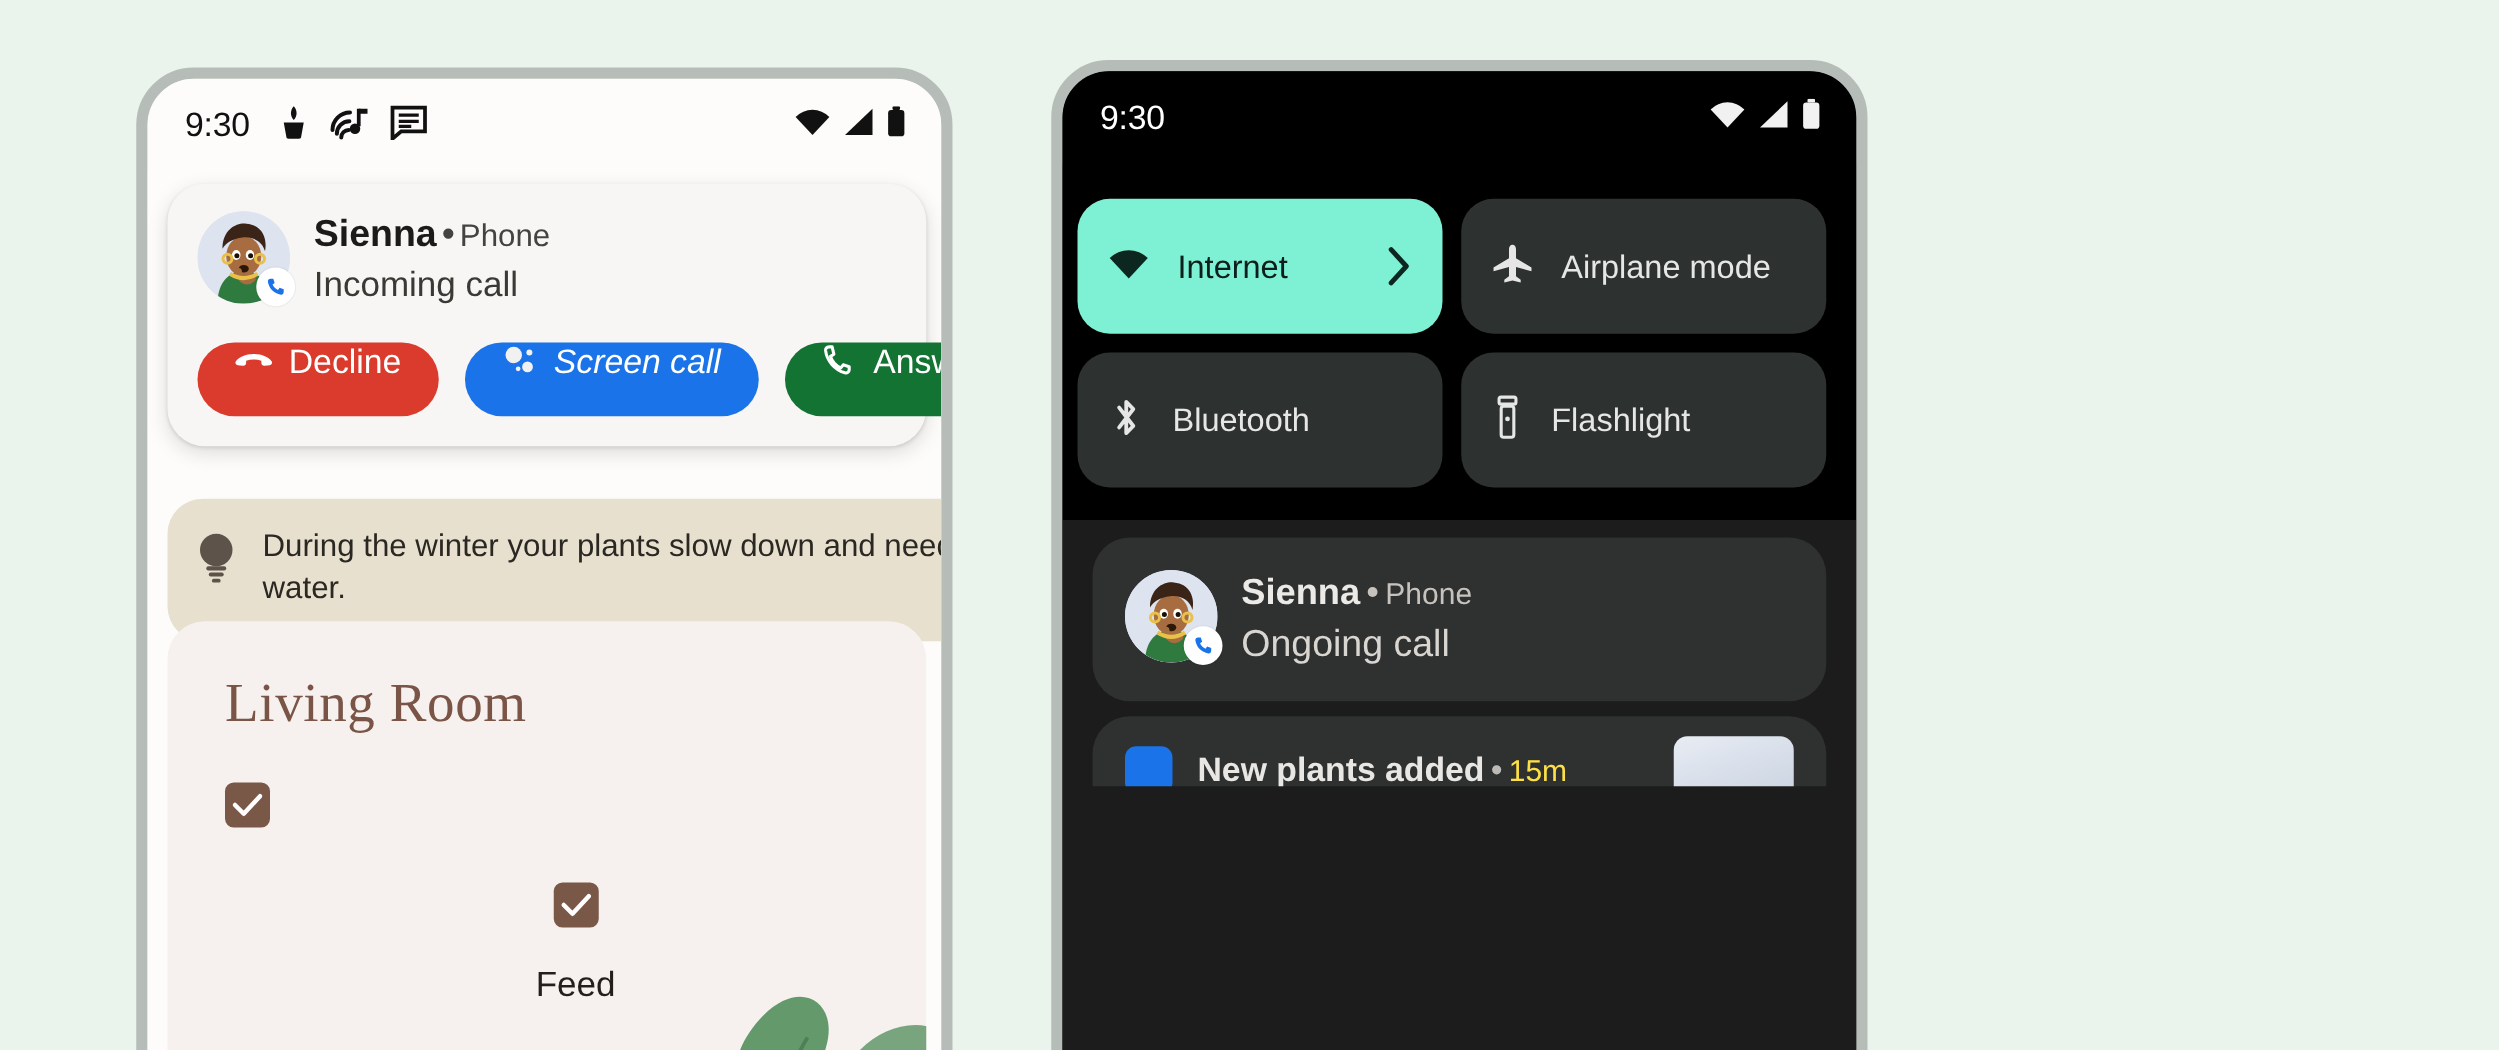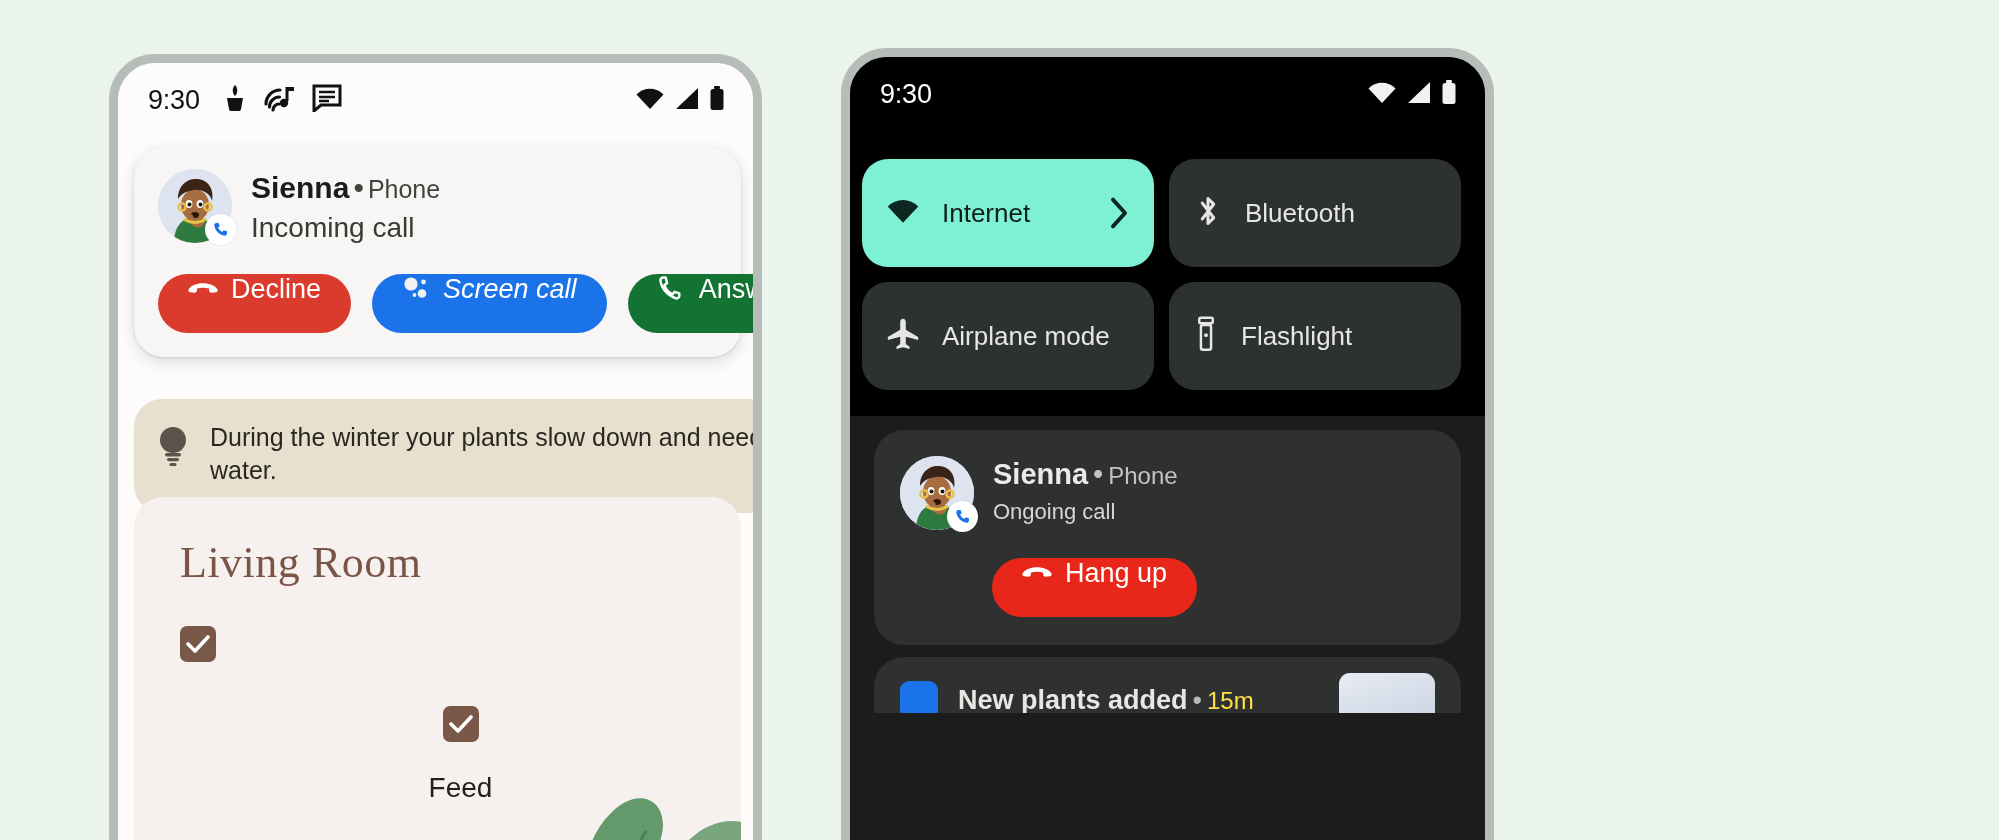--- a/index.html
+++ b/index.html
@@ -243,21 +243,21 @@
   }
   .notif {
     background: #2e3130;
     border-radius: 30px;
     padding: 26px 26px 28px 26px;
   }
   .notif-caller-line1 { font-size: 29px; color: #eceae7; white-space: nowrap; }
   .notif-caller-line1 .name { font-weight: bold; }
   .notif-caller-line1 .sep { margin: 0 5px; color: #c6c3bf; font-weight: normal; }
   .notif-caller-line1 .app { font-size: 24px; color: #c6c3bf; }
-  .notif-caller-line2 { font-size: 22px; color: #d9d6d2; margin-top: 8px; }
+  .notif-caller-line2 { font-size: 30px; color: #d9d6d2; margin-top: 8px; }
   .notif-actions { margin-top: 28px; margin-left: 92px; }
   .notif-partial {
     background: #2e3130;
     border-radius: 30px 30px 0 0;
     margin-top: 12px;
     padding: 30px 26px 0 26px;
     display: flex;
     align-items: center;
     gap: 20px;
     height: 56px;
@@ -486,34 +486,34 @@
             <span class="qs-label">Internet</span>
             <span class="qs-chevron">
               <svg width="22" height="34" viewBox="0 0 16 28">
                   <path d="M3 3 L13 14 L3 25" fill="none" stroke="#0c2620" stroke-width="3.2" stroke-linecap="round" stroke-linejoin="round"></path>
                 </svg>
             </span>
           </div>
 
           <div class="qs-tile">
             <span>
+              <svg width="34" height="34" viewBox="0 0 28 28">
+                <path d="M14 1.5 C15.4 1.5 16.3 2.8 16.3 4.3 L16.3 10.4 L26.5 16.5 L26.5 19 L16.3 16.2 L16.3 22.3 L19.4 24.6 L19.4 26.4 L14 25 L8.6 26.4 L8.6 24.6 L11.7 22.3 L11.7 16.2 L1.5 19 L1.5 16.5 L11.7 10.4 L11.7 4.3 C11.7 2.8 12.6 1.5 14 1.5 Z" fill="#e6e6e6"></path>
+              </svg>
+            </span>
+            <span class="qs-label">Airplane mode</span>
+          </div>
+
+          <div class="qs-tile">
+            <span>
               <svg width="30" height="34" viewBox="0 0 22 30">
                 <path d="M6 8 L16 21 L11 26 L11 4 L16 9 L6 22" fill="none" stroke="#e6e6e6" stroke-width="2.7" stroke-linecap="round" stroke-linejoin="round"></path>
               </svg>
             </span>
             <span class="qs-label">Bluetooth</span>
-          </div>
-
-          <div class="qs-tile">
-            <span>
-              <svg width="34" height="34" viewBox="0 0 28 28">
-                <path d="M14 1.5 C15.4 1.5 16.3 2.8 16.3 4.3 L16.3 10.4 L26.5 16.5 L26.5 19 L16.3 16.2 L16.3 22.3 L19.4 24.6 L19.4 26.4 L14 25 L8.6 26.4 L8.6 24.6 L11.7 22.3 L11.7 16.2 L1.5 19 L1.5 16.5 L11.7 10.4 L11.7 4.3 C11.7 2.8 12.6 1.5 14 1.5 Z" fill="#e6e6e6"></path>
-              </svg>
-            </span>
-            <span class="qs-label">Airplane mode</span>
           </div>
 
           <div class="qs-tile">
             <span>
               <svg width="26" height="36" viewBox="0 0 20 32">
                 <rect x="4" y="1.5" width="12" height="5" rx="1.4" fill="none" stroke="#e6e6e6" stroke-width="2.2"></rect>
                 <rect x="5.5" y="8" width="9" height="22" rx="1.8" fill="none" stroke="#e6e6e6" stroke-width="2.2"></rect>
                 <circle cx="10" cy="17" r="1.7" fill="#e6e6e6"></circle>
               </svg>
             </span>
@@ -551,30 +551,20 @@
                   </svg>
               </div>
             </div>
             <div class="caller-text">
               <div class="notif-caller-line1">
                 <span class="name">Sienna</span><span class="sep">•</span><span class="app">Phone</span>
               </div>
               <div class="notif-caller-line2">Ongoing call</div>
             </div>
           </div>
-          <div class="notif-actions">
-            <button class="pill hangup">
-              <span>
-                <svg width="30" height="16" viewBox="0 0 32 17">
-                  <path d="M16 1.2 C9 1.2 3 4 0.8 7.4 C-0.2 9 0.6 10.6 2.3 10.8 L6.8 11.3 C8.3 11.5 9.5 10.4 9.5 9 L9.5 7 C13.7 5.7 18.3 5.7 22.5 7 L22.5 9 C22.5 10.4 23.7 11.5 25.2 11.3 L29.7 10.8 C31.4 10.6 32.2 9 31.2 7.4 C29 4 23 1.2 16 1.2 Z" fill="#fff"></path>
-                </svg>
-              </span>
-              <span>Hang up</span>
-            </button>
-          </div>
         </div>
 
         <div class="notif-partial">
           <span class="np-icon"></span>
           <div class="np-title">
             <span>New plants added</span><span class="sep">•</span><span class="time">15m</span>
           </div>
           <span class="np-thumb"></span>
         </div>
 

